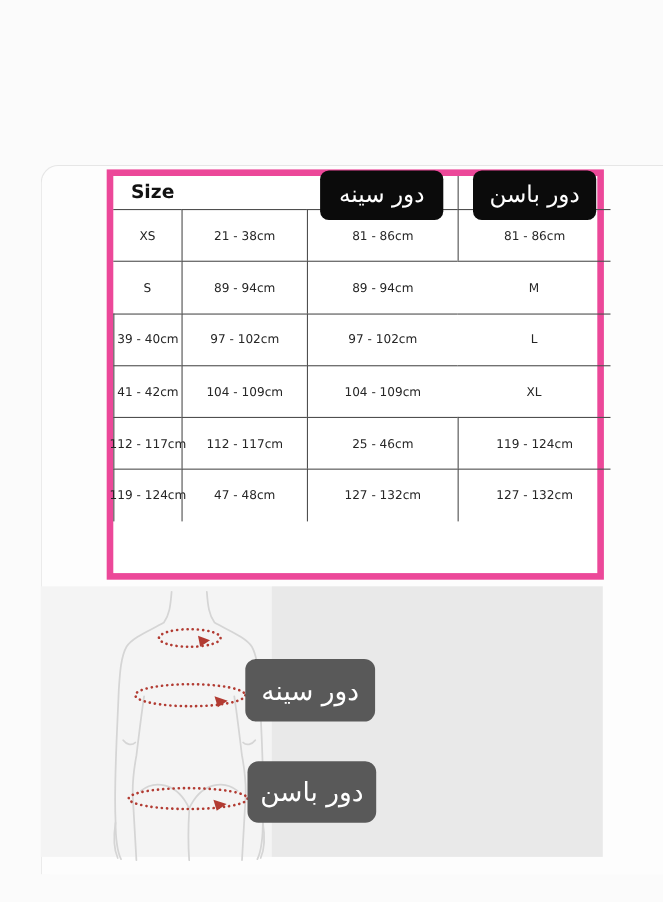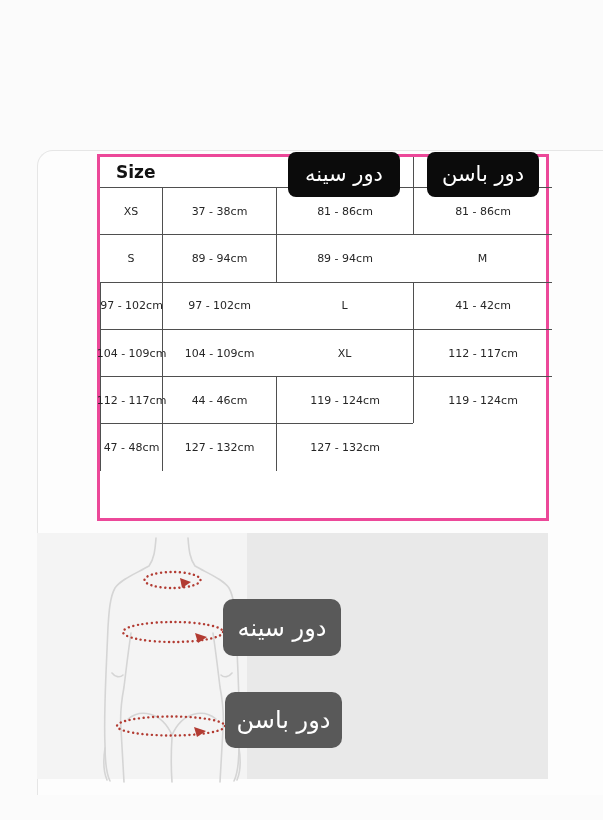--- a/index.html
+++ b/index.html
@@ -15,21 +15,21 @@
     background:#fdfdfd;border-top:1px solid #e6e6e6;border-left:1px solid #e6e6e6;
     border-top-left-radius:16px;
   }
   
   .size-table{
     position:absolute;left:97px;top:154px;width:452px;
     display:grid;
     grid-template-columns:62px 114px 137px 139px;
     grid-template-rows:30px repeat(7,47.3px);
     background:#ffffff;
-    border:3px solid #ec4899;
+    border:6px solid #ec4899;
   }
   .c{
     display:flex;align-items:center;justify-content:center;
     border-left:1.5px solid #4f4f4f;border-top:1.5px solid #4f4f4f;
     font-size:11px;color:#262626;white-space:nowrap;
   }
   .fc{border-left:none;}   
   .fr{border-top:none;}    
   .nb{border-left:none;}   
   .th-size{justify-content:flex-start;padding-left:16px;font-weight:bold;font-size:17px;color:#121212;}
@@ -65,42 +65,43 @@
 
     <div class="c fr fc th-size">Size</div>
     <div class="c fr nb"></div>
     <div class="c fr nb"></div>
     <div class="c fr"></div>
 
     <div class="hdr-badge chest" dir="rtl" lang="fa">دور سینه</div>
     <div class="hdr-badge hip" dir="rtl" lang="fa">دور باسن</div>
 
     <div class="c fc">XS</div>
-    <div class="c">37 - 38cm</div>
+    <div class="c">21 - 38cm</div>
     <div class="c">81 - 86cm</div>
     <div class="c">81 - 86cm</div>
 
     <div class="c fc">S</div>
     <div class="c">89 - 94cm</div>
     <div class="c">89 - 94cm</div>
 
     <div class="c fc">M</div>
+    <div class="c">39 - 40cm</div>
     <div class="c">97 - 102cm</div>
     <div class="c">97 - 102cm</div>
 
     <div class="c fc">L</div>
     <div class="c">41 - 42cm</div>
     <div class="c">104 - 109cm</div>
     <div class="c">104 - 109cm</div>
 
     <div class="c fc">XL</div>
     <div class="c">112 - 117cm</div>
     <div class="c">112 - 117cm</div>
 
-    <div class="c">44 - 46cm</div>
+    <div class="c">25 - 46cm</div>
     <div class="c">119 - 124cm</div>
     <div class="c">119 - 124cm</div>
 
     <div class="c">47 - 48cm</div>
     <div class="c">127 - 132cm</div>
     <div class="c">127 - 132cm</div>
   </div>
 
   <div class="figure-bg"></div>
   <div class="side-panel"></div>

